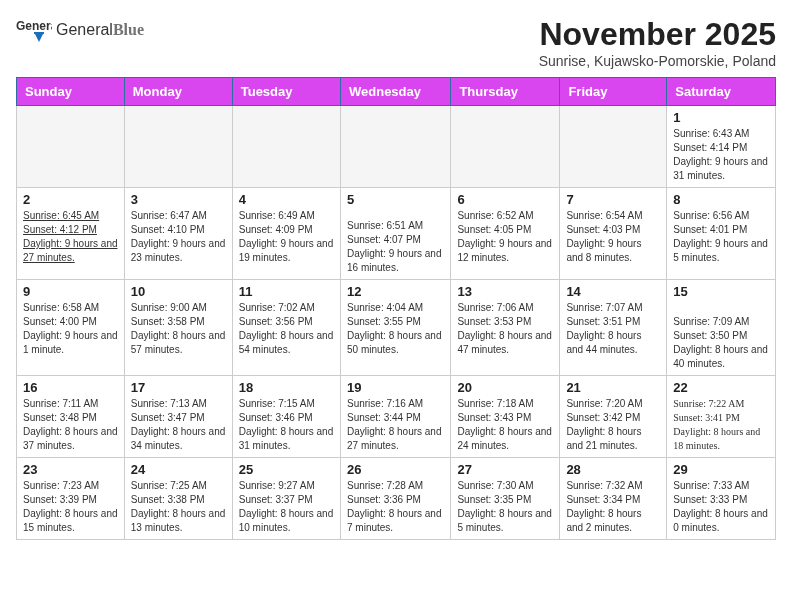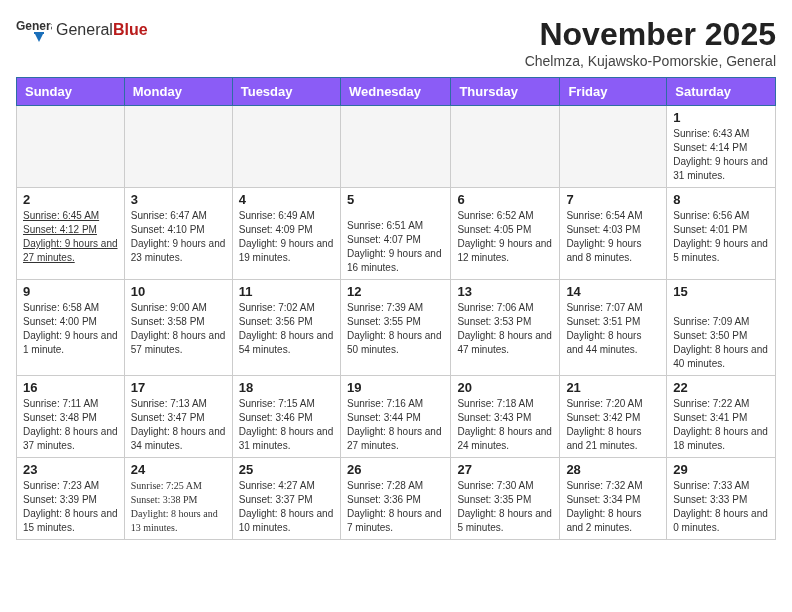--- a/index.html
+++ b/index.html
@@ -36,21 +36,21 @@
     .calendar-subtitle {
       font-size: 14px;
       color: #444;
     }
     .calendar {
       width: 100%;
       border-collapse: collapse;
       border: 1px solid #ccc;
     }
     .calendar th {
-      background: #8b5cf6;
+      background: #d946ef;
       color: #fff;
       text-align: left;
       padding: 6px 8px;
       font-size: 13px;
       font-weight: bold;
       border: 1px solid #2e6da4;
     }
     .calendar td {
       vertical-align: top;
       border: 1px solid #ccc;
@@ -88,27 +88,27 @@
 
 <div class="header-area">
   <div class="logo">
     <svg class="logo-icon" viewBox="0 0 36 28" xmlns="http://www.w3.org/2000/svg">
       <text x="0" y="14" font-size="12" fill="#333" font-family="Arial" font-weight="bold">General</text>
       <polygon points="18,16 28,16 23,26" fill="#1a6fba"></polygon>
       <rect x="18" y="16" width="10" height="2" fill="#1a6fba"></rect>
     </svg>
     <div>
       <span style="font-size:16px;color:#333;">
-        <span style="color:#333;font-weight:normal;">General</span><span style="color:#b91c1c;font-weight:bold;">Blue</span>
+        <span style="color:#333;font-weight:normal;">General</span><span style="color:#737373;font-weight:bold;font-family:Liberation Serif, serif;">Blue</span>
       </span>
     </div>
   </div>
   <div class="title-area">
     <div class="calendar-title">November 2025</div>
-    <div class="calendar-subtitle">Chelmza, Kujawsko-Pomorskie, General</div>
+    <div class="calendar-subtitle">Sunrise, Kujawsko-Pomorskie, Poland</div>
   </div>
 </div>
 
 <table class="calendar">
   <thead>
     <tr>
     <th>Sunday</th>
         <th>Monday</th>
         <th>Tuesday</th>
         <th>Wednesday</th>
@@ -190,21 +190,21 @@
 Daylight: 8 hours and 57 minutes.</div>
         </td>
         <td>
           <span class="day-number">11</span>
           <div class="day-info" style="white-space: pre-line;">Sunrise: 7:02 AM
 Sunset: 3:56 PM
 Daylight: 8 hours and 54 minutes.</div>
         </td>
         <td>
           <span class="day-number">12</span>
-          <div class="day-info" style="white-space: pre-line;">Sunrise: 7:39 AM
+          <div class="day-info" style="white-space: pre-line;">Sunrise: 4:04 AM
 Sunset: 3:55 PM
 Daylight: 8 hours and 50 minutes.</div>
         </td>
         <td>
           <span class="day-number">13</span>
           <div class="day-info" style="white-space: pre-line;">Sunrise: 7:06 AM
 Sunset: 3:53 PM
 Daylight: 8 hours and 47 minutes.</div>
         </td>
         <td>
@@ -252,41 +252,41 @@
 Daylight: 8 hours and 24 minutes.</div>
         </td>
         <td>
           <span class="day-number">21</span>
           <div class="day-info" style="white-space: pre-line;">Sunrise: 7:20 AM
 Sunset: 3:42 PM
 Daylight: 8 hours and 21 minutes.</div>
         </td>
         <td>
           <span class="day-number">22</span>
-          <div class="day-info" style="white-space: pre-line;">Sunrise: 7:22 AM
+          <div class="day-info" style="white-space: pre-line; font-family: Liberation Serif, serif;">Sunrise: 7:22 AM
 Sunset: 3:41 PM
 Daylight: 8 hours and 18 minutes.</div>
         </td>
       </tr>
       <tr>
         <td>
           <span class="day-number">23</span>
           <div class="day-info" style="white-space: pre-line;">Sunrise: 7:23 AM
 Sunset: 3:39 PM
 Daylight: 8 hours and 15 minutes.</div>
         </td>
         <td>
           <span class="day-number">24</span>
-          <div class="day-info" style="white-space: pre-line; font-family: Liberation Serif, serif;">Sunrise: 7:25 AM
+          <div class="day-info" style="white-space: pre-line;">Sunrise: 7:25 AM
 Sunset: 3:38 PM
 Daylight: 8 hours and 13 minutes.</div>
         </td>
         <td>
           <span class="day-number">25</span>
-          <div class="day-info" style="white-space: pre-line;">Sunrise: 4:27 AM
+          <div class="day-info" style="white-space: pre-line;">Sunrise: 9:27 AM
 Sunset: 3:37 PM
 Daylight: 8 hours and 10 minutes.</div>
         </td>
         <td>
           <span class="day-number">26</span>
           <div class="day-info" style="white-space: pre-line;">Sunrise: 7:28 AM
 Sunset: 3:36 PM
 Daylight: 8 hours and 7 minutes.</div>
         </td>
         <td>

